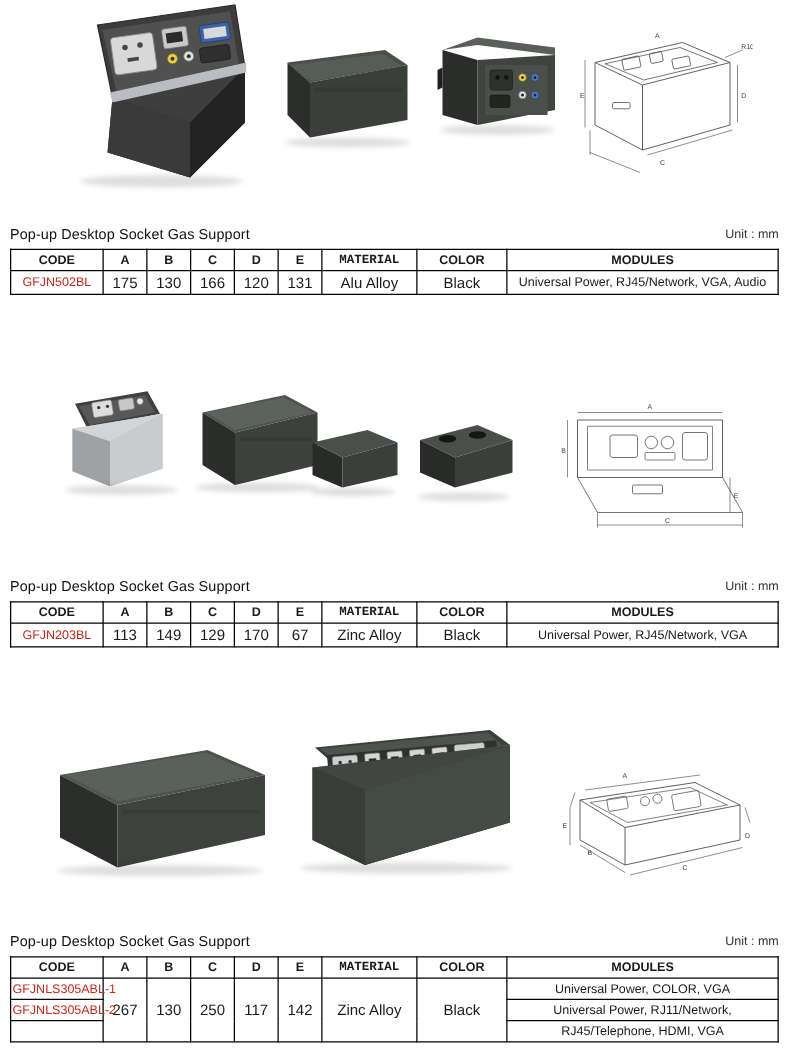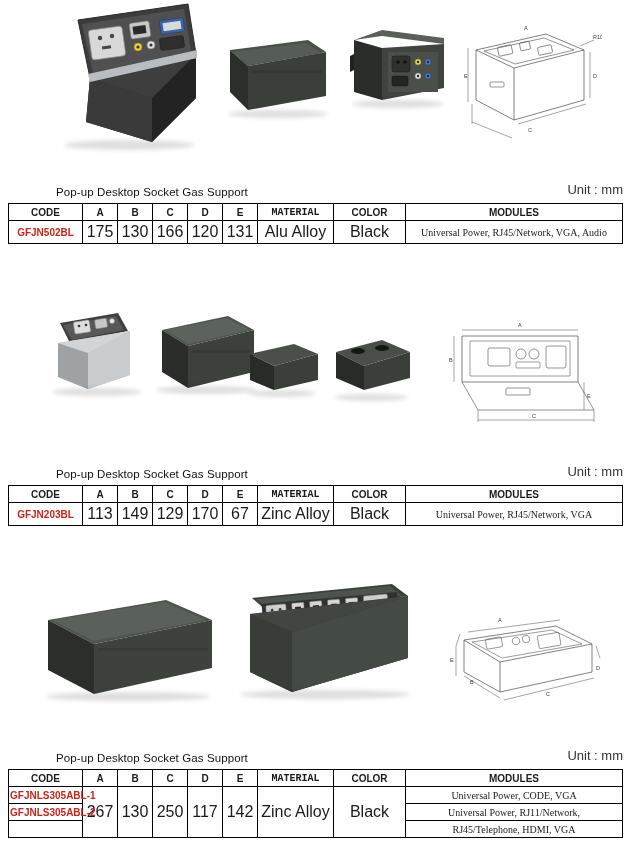--- a/index.html
+++ b/index.html
@@ -36,24 +36,23 @@
     display: flex;
     align-items: flex-end;
     justify-content: space-between;
     padding: 0 8px 2px 8px;
     box-sizing: border-box;
   }
   .caption-title {
     font-size: 11.5px;
     color: #111;
     letter-spacing: 0.1px;
-    margin-left: 48px;
   }
   .caption-unit {
-    font-size: 13px;
+    font-size: 10px;
     color: #333;
     padding-bottom: 1px;
   }
 
   
   table.spec {
     border-collapse: collapse;
     width: 615px;
     margin: 0 8px;
     table-layout: fixed;
@@ -67,30 +66,29 @@
     height: 17px;
     box-sizing: border-box;
   }
   table.spec th {
     font-weight: bold;
     font-size: 10px;
     background: #ffffff;
   }
   td.code {
     color: #cf2318;
-    font-weight: bold;
+    font-weight: normal;
     font-size: 10px;
     white-space: nowrap;
   }
   td.modules {
     font-size: 10px;
-    font-family: Liberation Serif, serif;
   }
   td.plain {
-    font-size: 16px;
+    font-size: 12px;
   }
   .c-code { width: 74px; }
   .c-abcde { width: 35px; }
   .c-mat { width: 76px; font-family: Liberation Mono, monospace; }
   .c-col { width: 72px; }
 
   
   .art { position: absolute; }
 
   
@@ -468,21 +466,21 @@
       <tbody>
         <tr>
           <td class="code">GFJNLS305ABL-1</td>
           <td class="plain" rowspan="3">267</td>
           <td class="plain" rowspan="3">130</td>
           <td class="plain" rowspan="3">250</td>
           <td class="plain" rowspan="3">117</td>
           <td class="plain" rowspan="3">142</td>
           <td class="plain" rowspan="3">Zinc Alloy</td>
           <td class="plain" rowspan="3">Black</td>
-          <td class="modules">Universal Power, CODE, VGA</td>
+          <td class="modules">Universal Power, COLOR, VGA</td>
         </tr>
         <tr>
           <td class="code">GFJNLS305ABL-2</td>
           <td class="modules">Universal Power, RJ11/Network,</td>
         </tr>
         <tr>
           <td class="code" style="border-top:1px solid #000;"></td>
           <td class="modules" style="border-top:none;">RJ45/Telephone, HDMI, VGA</td>
         </tr>
       </tbody>

